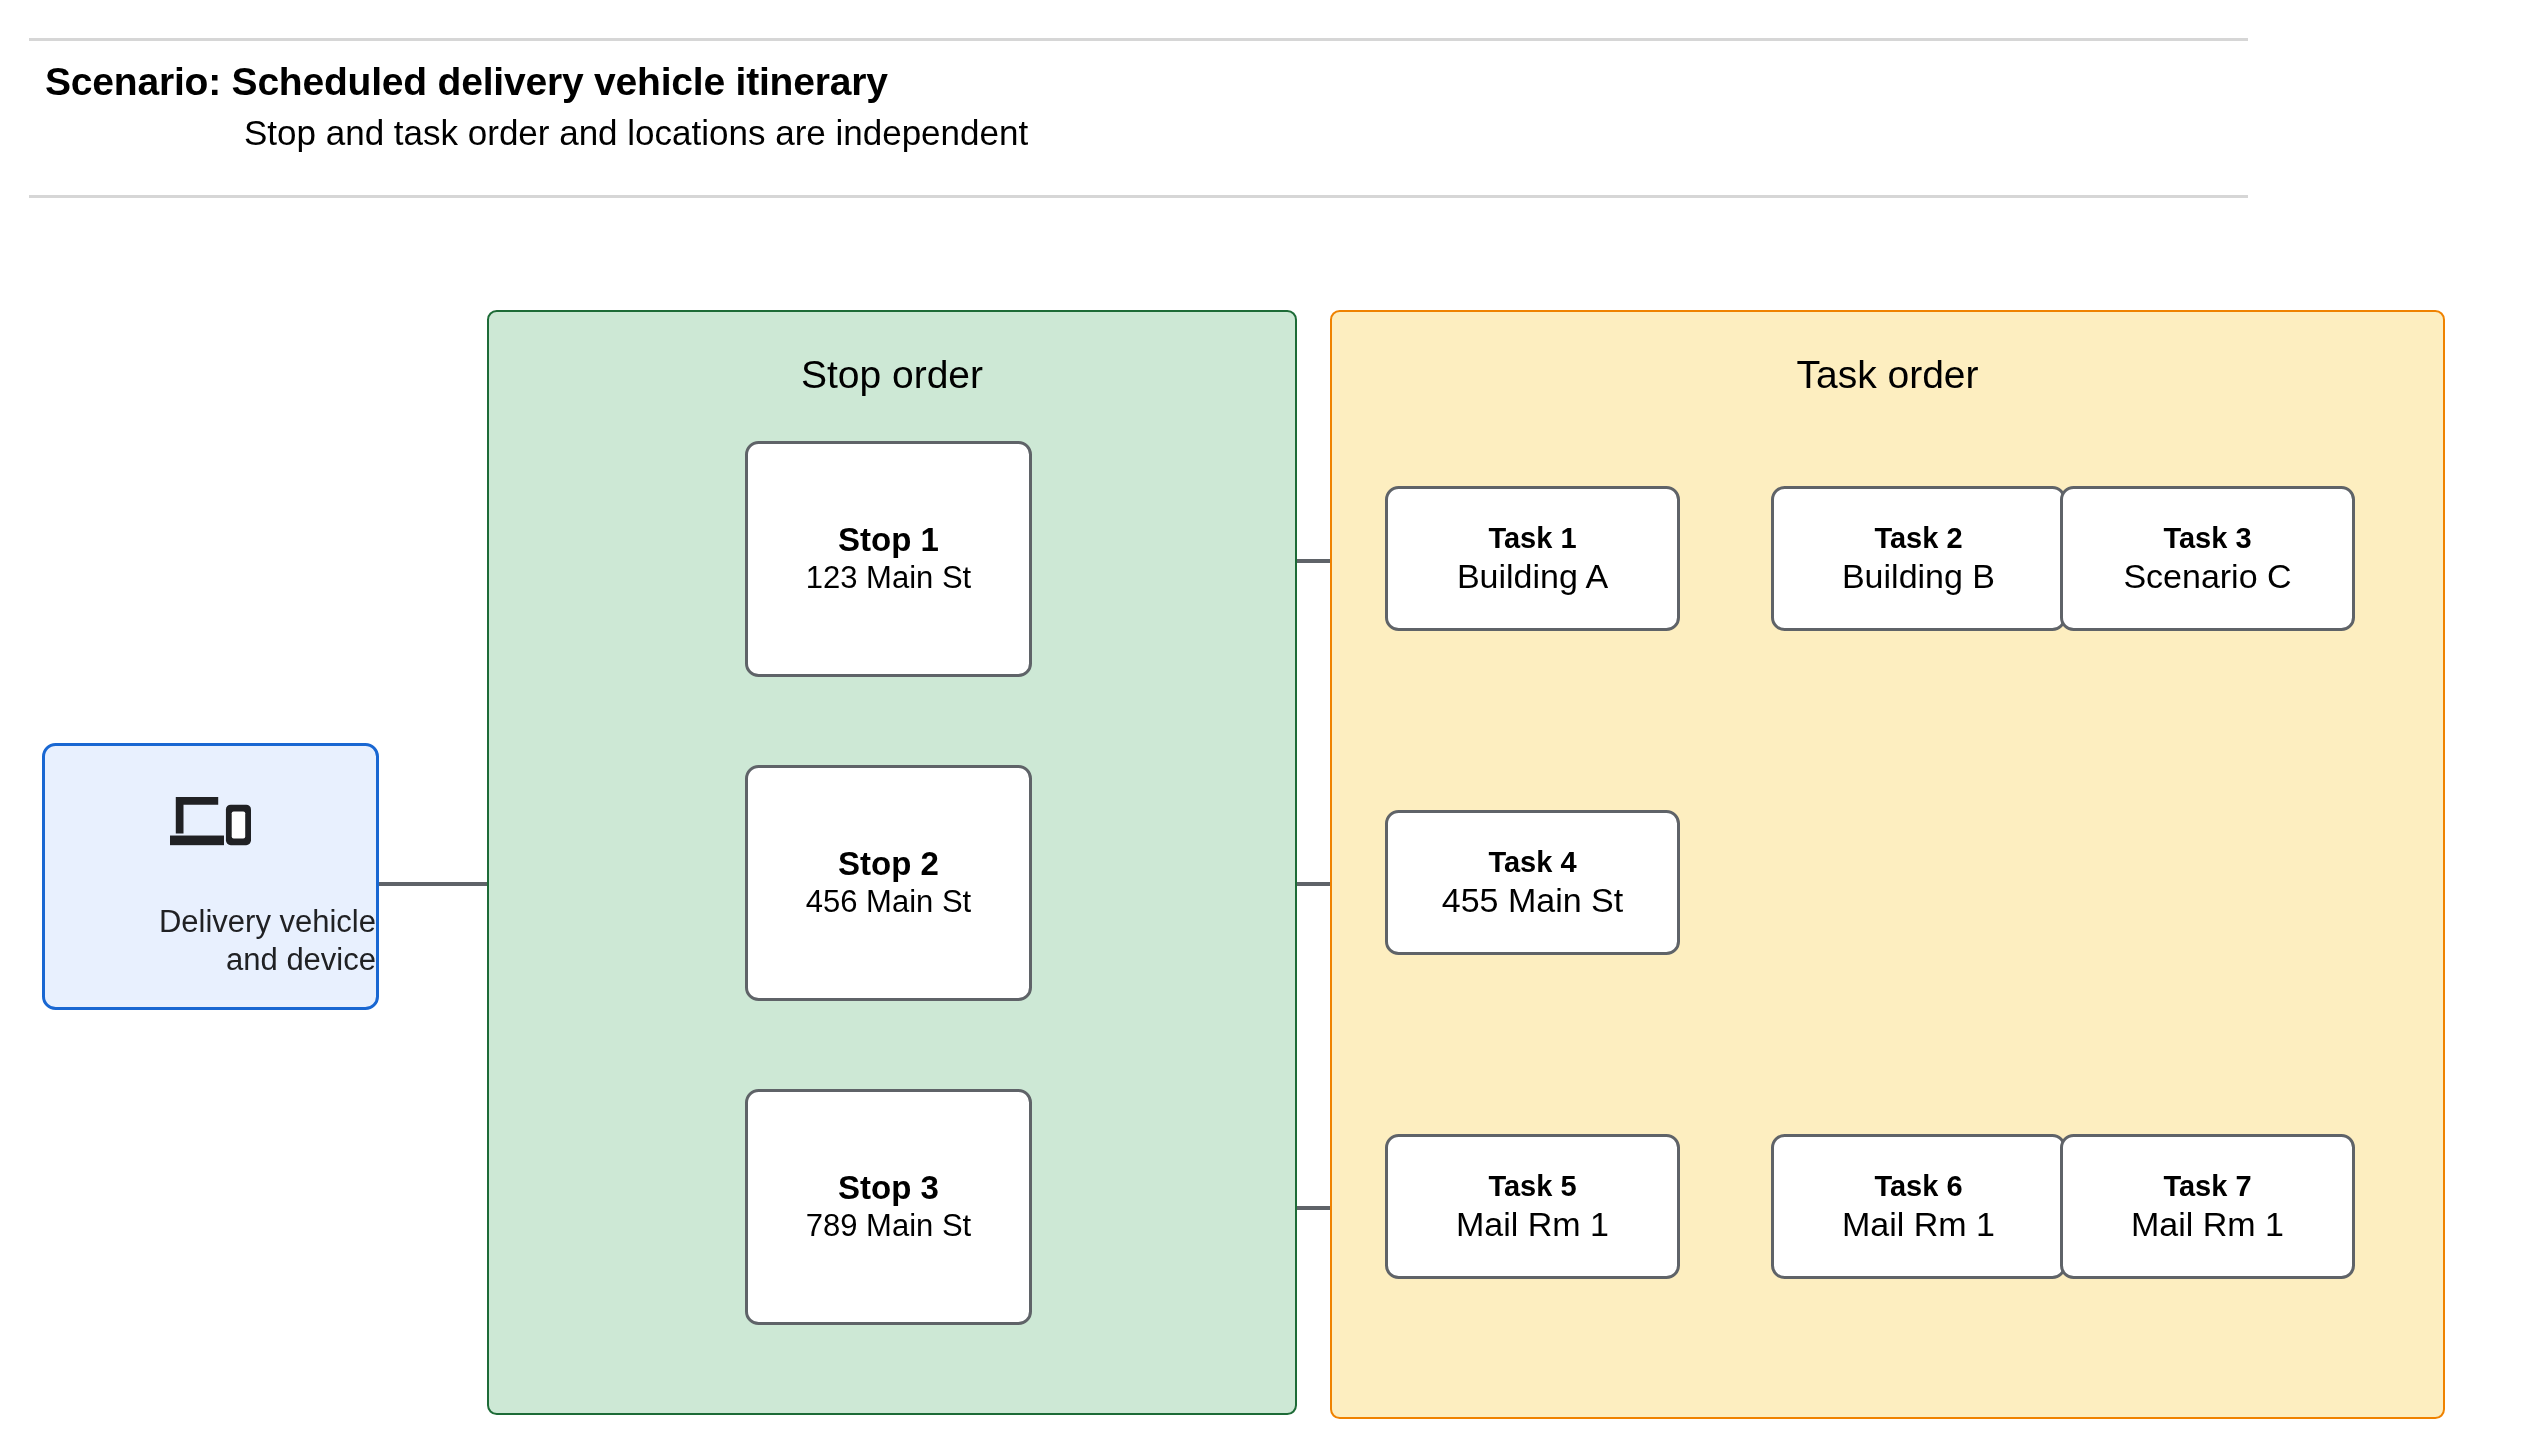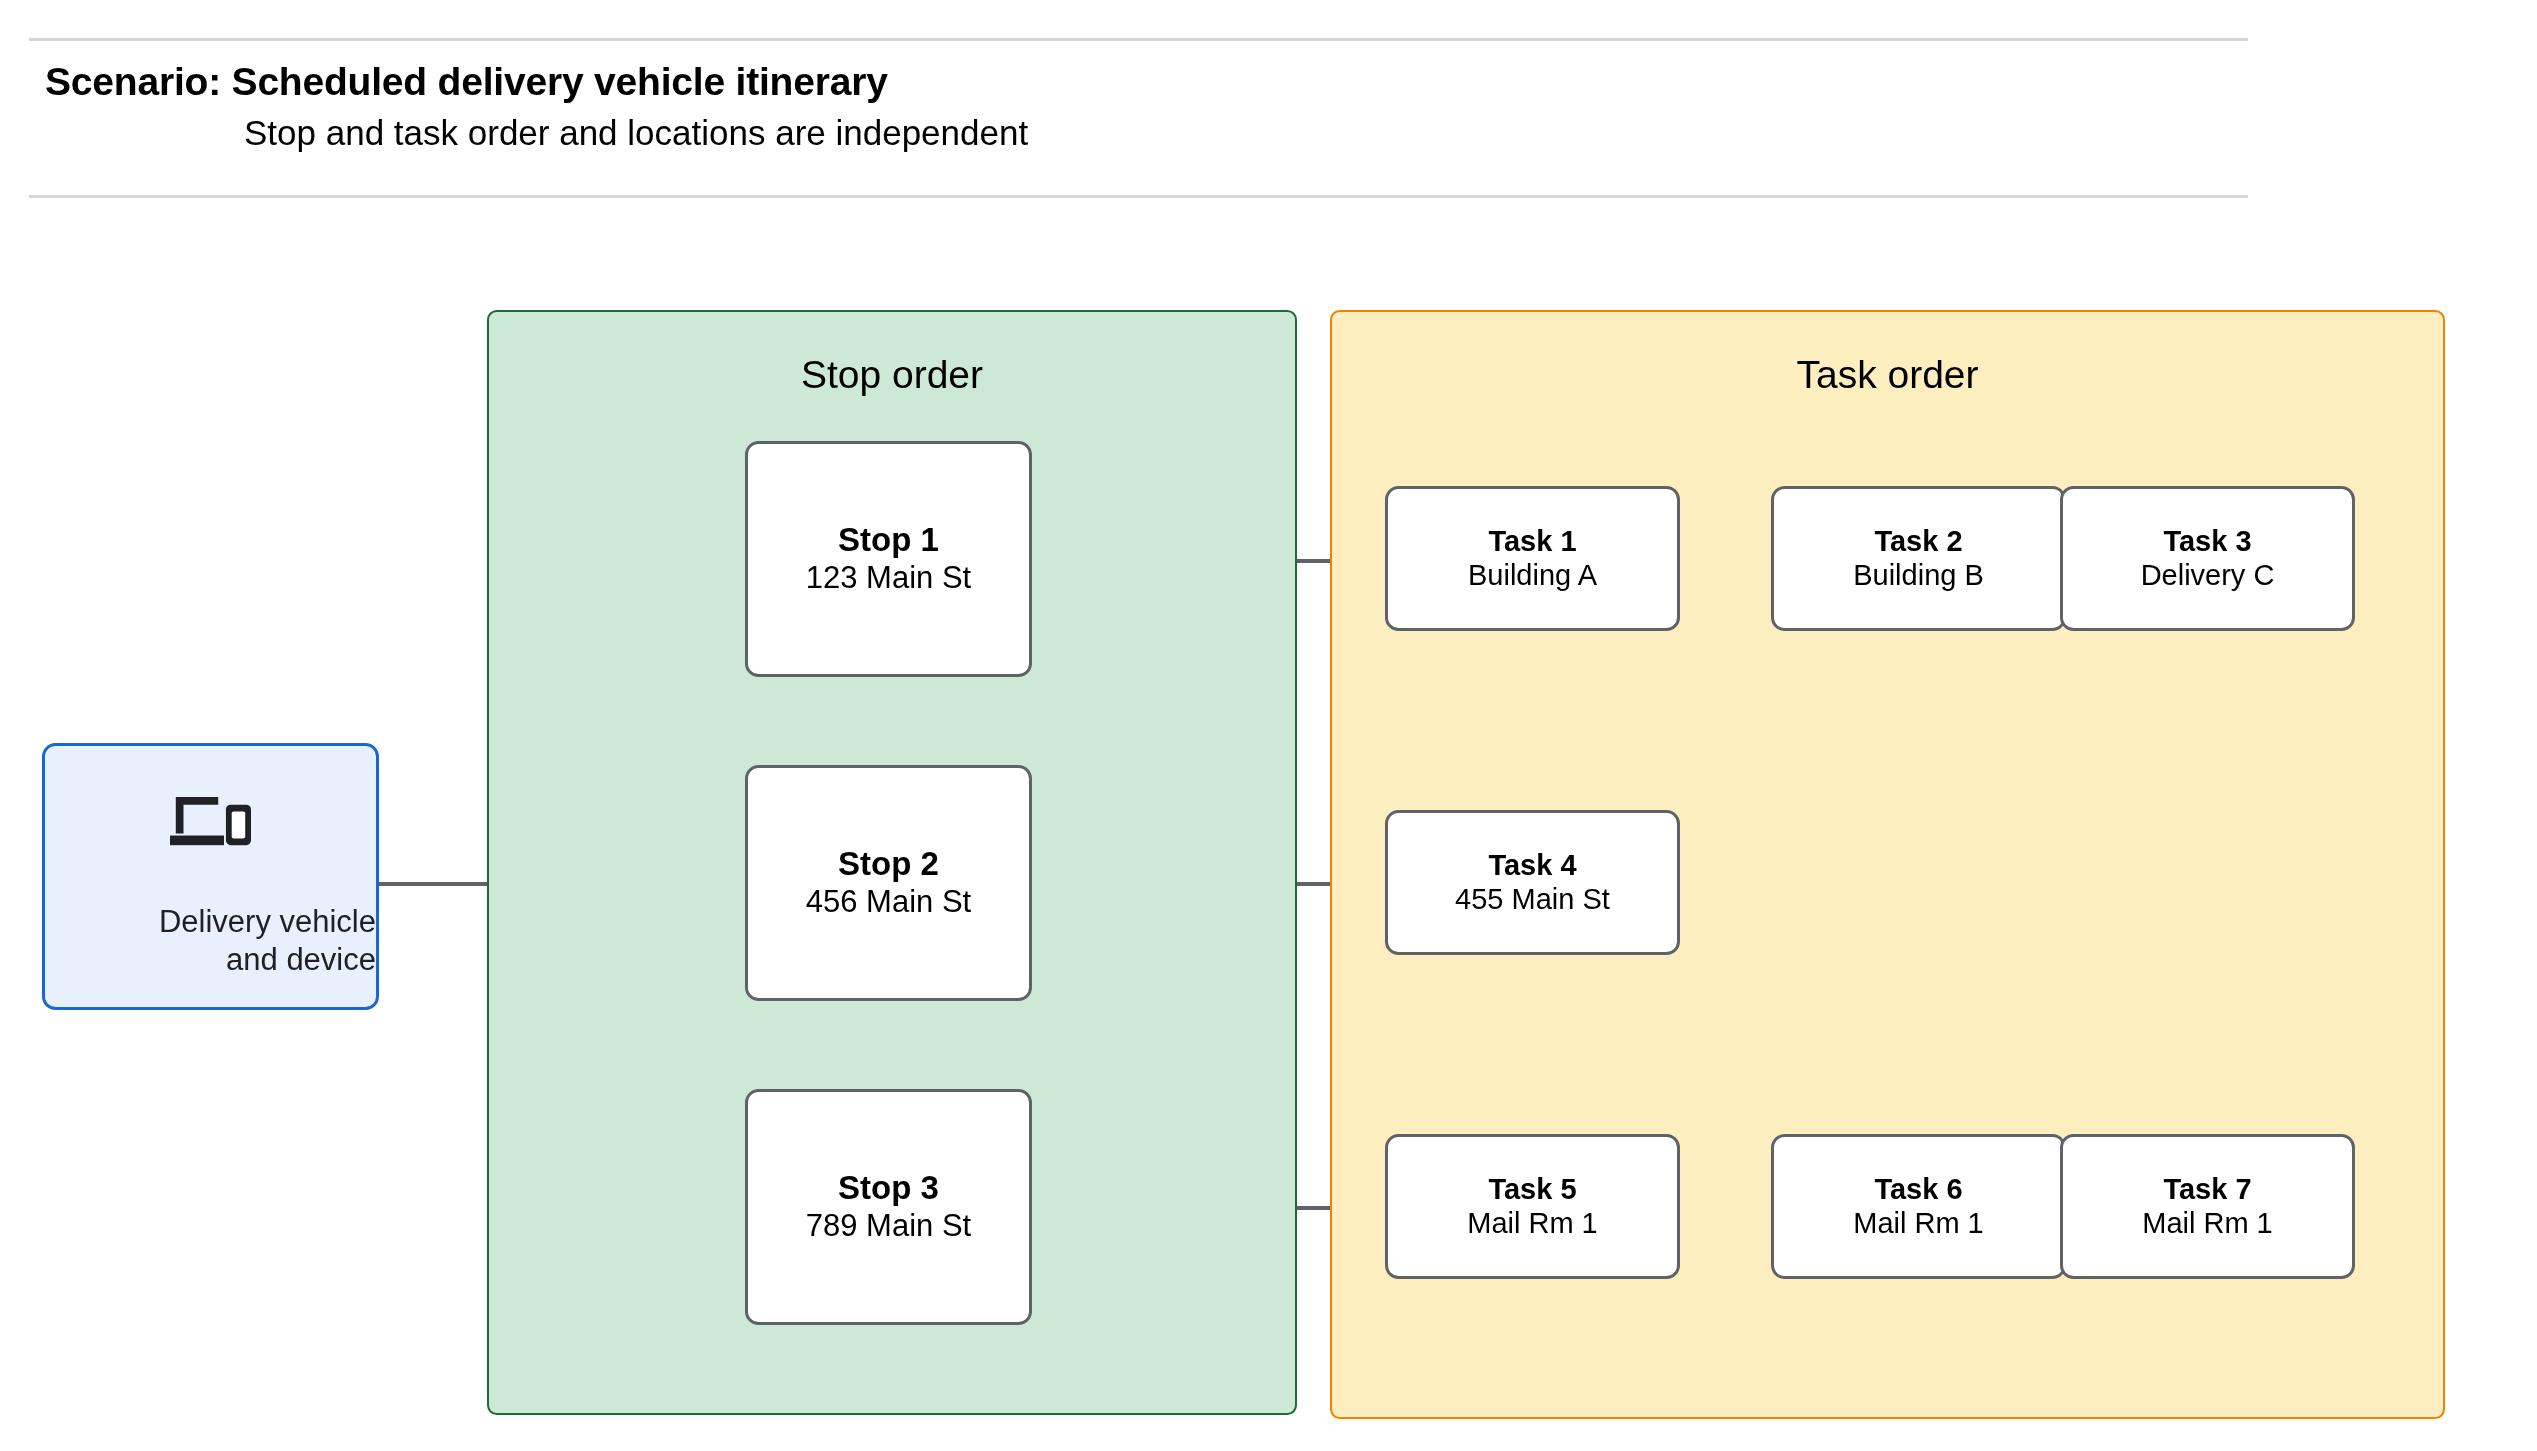--- a/index.html
+++ b/index.html
@@ -113,21 +113,21 @@
   .card-sub {
     font-size: 31px;
     font-weight: normal;
     line-height: 1.12;
     color: #000000;
   }
   .stop-card { width: 287px; height: 236px; }
   .stop-card .card-title { margin-bottom: 1.9px; }
   .task-card { width: 295px; height: 145px; }
   .task-card .card-title { font-size: 29px; margin-bottom: 1.9px; }
-  .task-card .card-sub { font-size: 29px; }
+  .task-card .card-sub { font-size: 34px; }
 
   
   #vehicle-node {
     position: absolute;
     left: 42px;
     top: 743px;
     width: 337px;
     height: 267px;
     box-sizing: border-box;
     background: #e8f0fe;
@@ -215,21 +215,21 @@
   <div class="card task-card" style="left:1385px; top:486px;">
     <div class="card-title">Task 1</div>
     <div class="card-sub">Building A</div>
   </div>
   <div class="card task-card" style="left:1771px; top:486px;justify-content:center;">
     <div class="card-title">Task 2</div>
     <div class="card-sub">Building B</div>
   </div>
   <div class="card task-card" style="left:2060px; top:486px;">
     <div class="card-title">Task 3</div>
-    <div class="card-sub">Delivery C</div>
+    <div class="card-sub">Scenario C</div>
   </div>
 
   <div class="card task-card" style="left:1385px; top:810px;">
     <div class="card-title">Task 4</div>
     <div class="card-sub">455 Main St</div>
   </div>
 
   <div class="card task-card" style="left:1385px; top:1134px;">
     <div class="card-title">Task 5</div>
     <div class="card-sub">Mail Rm 1</div>

